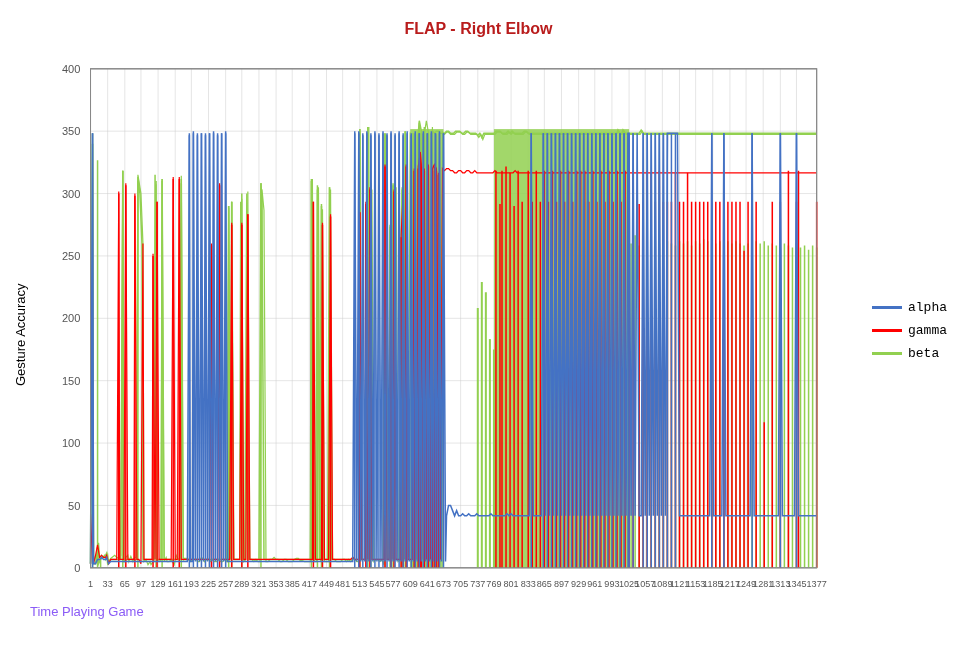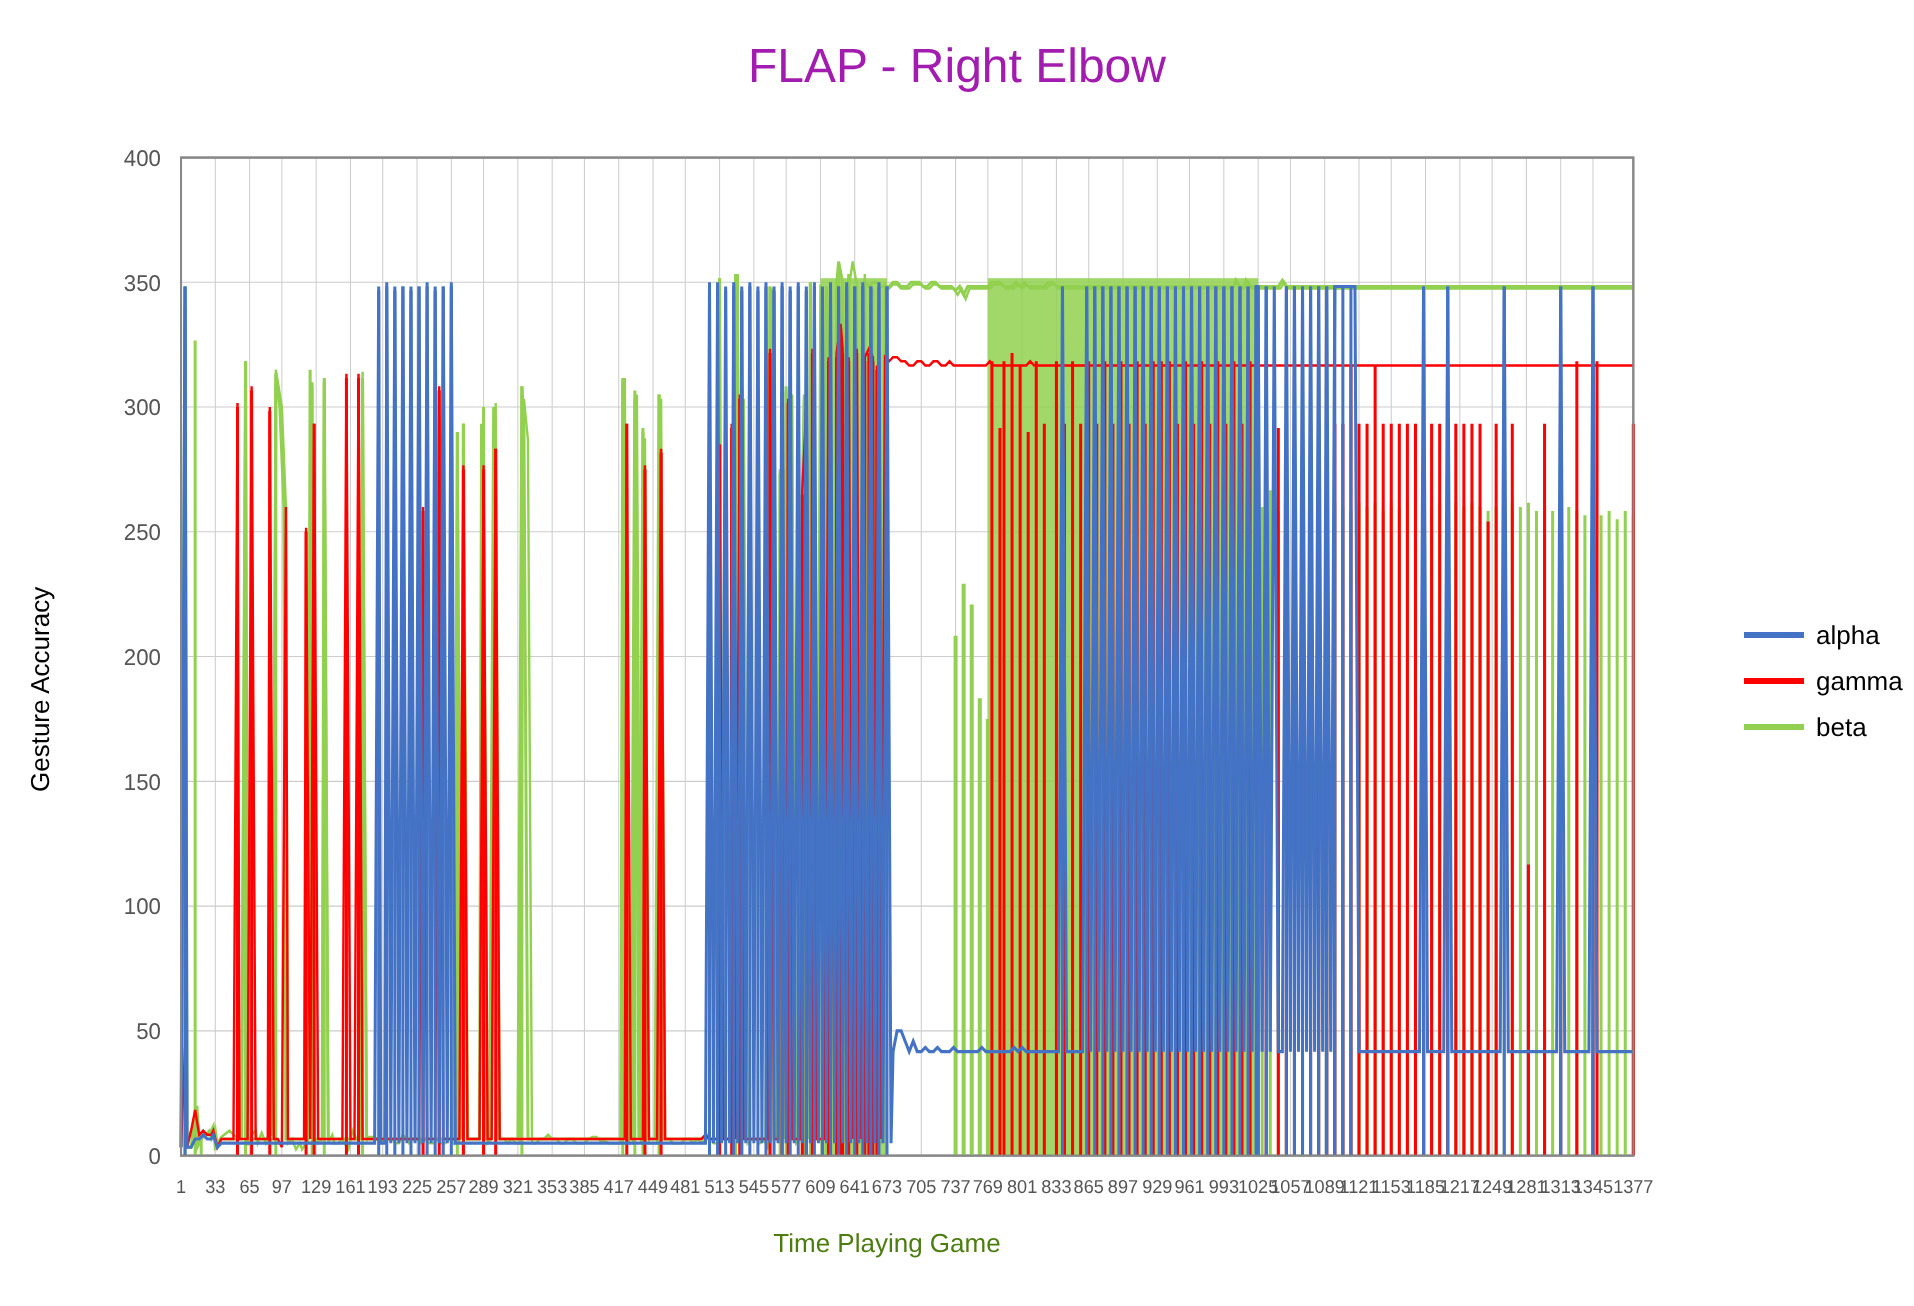--- a/index.html
+++ b/index.html
@@ -12,24 +12,24 @@
     }
     .chart-container {
       width: 957px;
       height: 653px;
       position: relative;
       background: #ffffff;
       padding: 20px 10px 10px 10px;
     }
     .chart-title {
       text-align: center;
-      font-size: 24px;
-      font-weight: normal;
+      font-size: 16px;
+      font-weight: bold;
       margin-bottom: 10px;
-      color: #a21caf;
+      color: #b91c1c;
     }
     .chart-area {
       display: flex;
       width: 100%;
       height: calc(100% - 50px);
     }
     .y-axis-label {
       writing-mode: vertical-rl;
       transform: rotate(180deg);
       font-size: 13px;
@@ -43,32 +43,33 @@
     .chart-main {
       flex: 1;
       display: flex;
       flex-direction: column;
     }
     .svg-wrapper {
       flex: 1;
       position: relative;
     }
     .x-axis-label {
-      text-align: center;
+      text-align: left;
       font-size: 13px;
-      color: #4d7c0f;
+      color: #8b5cf6;
       padding: 5px 0 2px 0;
     }
     .legend {
       display: flex;
       flex-direction: column;
       justify-content: center;
       padding-left: 15px;
       width: 90px;
       flex-shrink: 0;
+      font-family: Liberation Mono, monospace;
     }
     .legend-item {
       display: flex;
       align-items: center;
       margin-bottom: 8px;
       font-size: 13px;
     }
     .legend-line {
       width: 30px;
       height: 3px;

